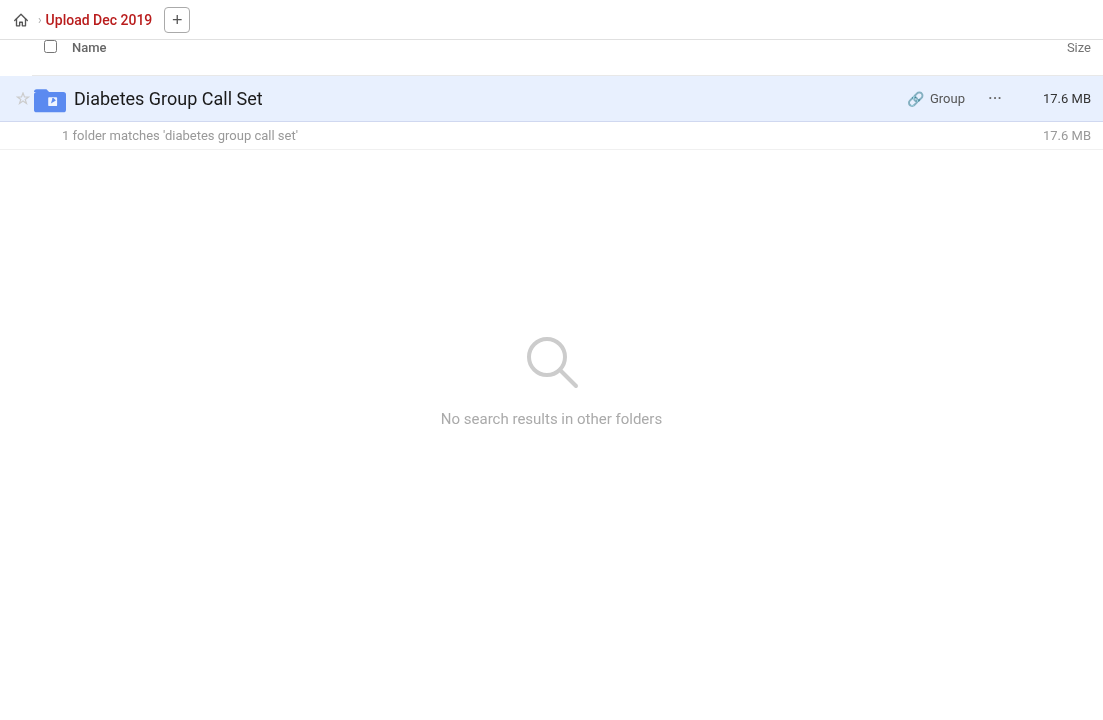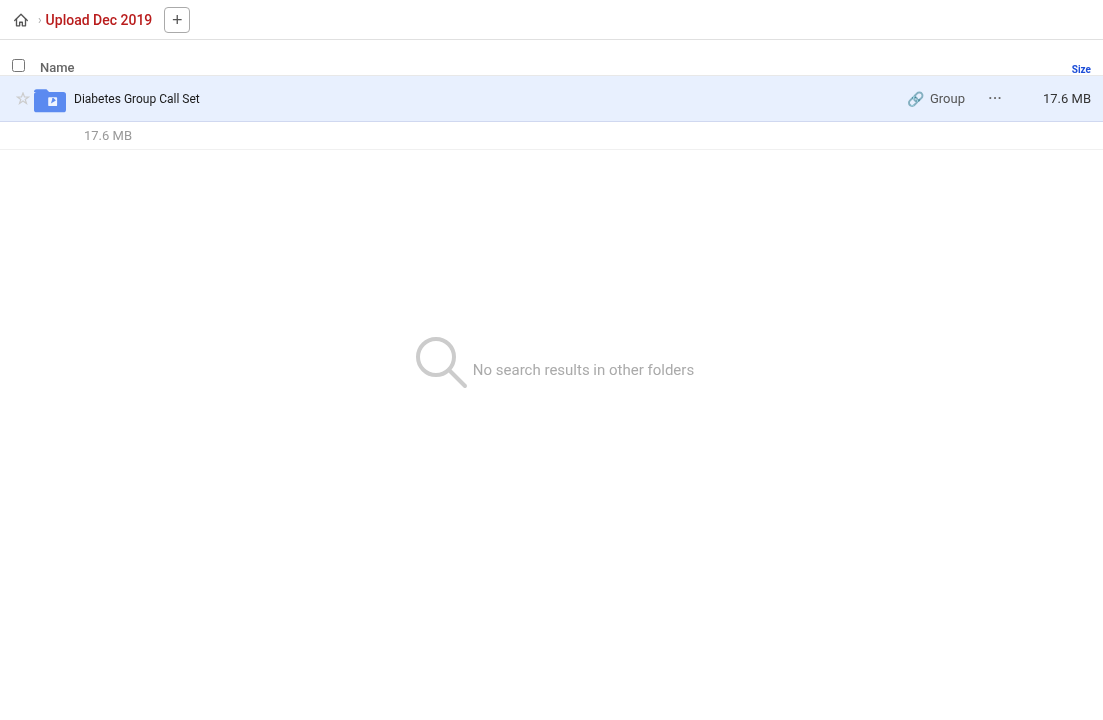--- a/index.html
+++ b/index.html
@@ -49,42 +49,43 @@
       align-items: center;
       justify-content: center;
       color: #555;
       font-size: 18px;
       line-height: 1;
     }
 
     
     .table-header {
       display: flex;
-      align-items: flex-end;
+      align-items: flex-start;
       padding: 0 12px;
       height: 36px;
       border-bottom: 1px solid #e8e8e8;
       background: #fff;
+      margin-left: 32px;
     }
     .col-checkbox {
       width: 28px;
       flex-shrink: 0;
     }
     .col-name {
       flex: 1;
       font-size: 13px;
       color: #666;
       font-weight: 500;
     }
     .col-size {
       width: 80px;
       text-align: right;
-      font-size: 10px;
-      color: #1d4ed8;
-      font-weight: 700;
+      font-size: 13px;
+      color: #737373;
+      font-weight: 400;
     }
 
     
     .file-row {
       display: flex;
       align-items: center;
       padding: 0 12px;
       height: 46px;
       background: #e8f0fe;
       border-bottom: 1px solid #d0d8f0;
@@ -115,21 +116,21 @@
 
     
     .folder-icon {
       width: 32px;
       height: 28px;
       position: relative;
     }
 
     .file-name {
       flex: 1;
-      font-size: 12px;
+      font-size: 18px;
       color: #1a1a1a;
     }
 
     .shared-badge {
       display: flex;
       align-items: center;
       gap: 5px;
       color: #555;
       font-size: 13px;
       margin-right: 16px;
@@ -174,20 +175,21 @@
     .summary-size {
       width: 70px;
       text-align: right;
       font-size: 13px;
       color: #999;
     }
 
     
     .empty-state {
       display: flex;
+      flex-direction: column;
       align-items: center;
       justify-content: center;
       margin-top: 180px;
     }
     .search-empty-icon {
       width: 64px;
       height: 64px;
       margin-bottom: 16px;
       color: #ccc;
     }
@@ -240,20 +242,21 @@
   <div class="file-name">Diabetes Group Call Set</div>
   <div class="shared-badge">
     <span class="link-icon">🔗</span>
     <span>Group</span>
   </div>
   <div class="more-btn">···</div>
   <div class="file-size">17.6 MB</div>
 </div>
 
 <div class="summary-row">
+  <div class="summary-text">1 folder matches 'diabetes group call set'</div>
   <div class="summary-size">17.6 MB</div>
 </div>
 
 <div class="empty-state">
   <svg class="search-empty-icon" viewBox="0 0 64 64">
     <circle cx="27" cy="27" r="18" fill="none" stroke="#ccc" stroke-width="4"></circle>
     <line x1="40" y1="40" x2="56" y2="56" stroke="#ccc" stroke-width="4" stroke-linecap="round"></line>
   </svg>
   <div class="empty-text">No search results in other folders</div>
 </div>

